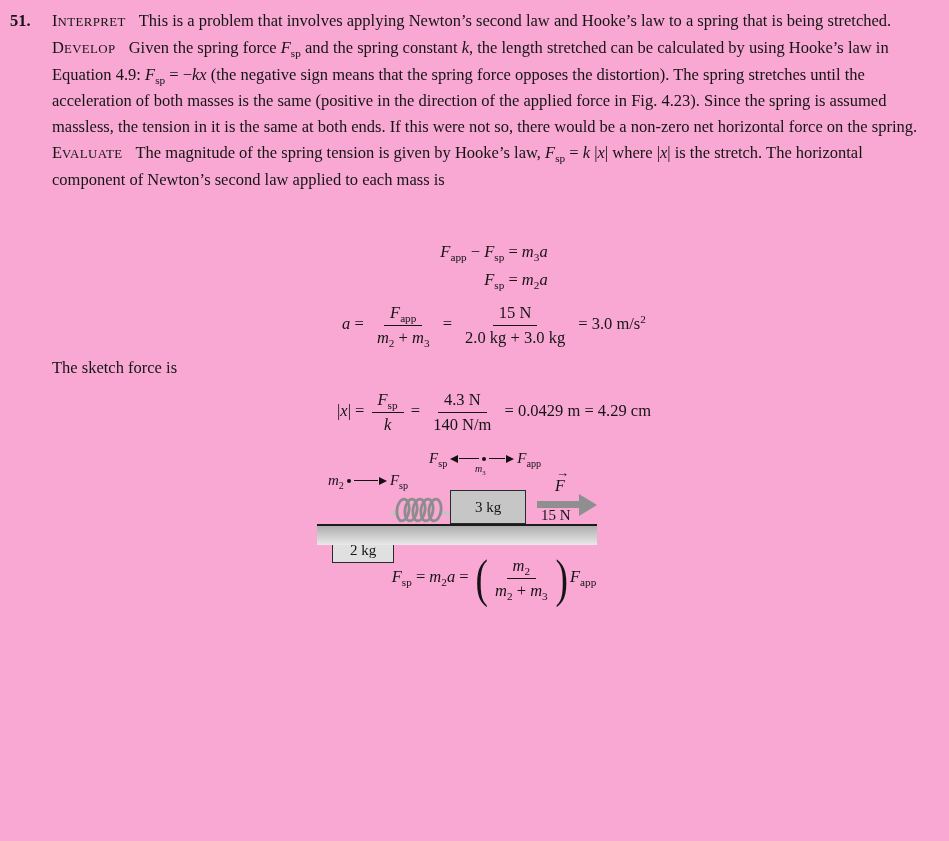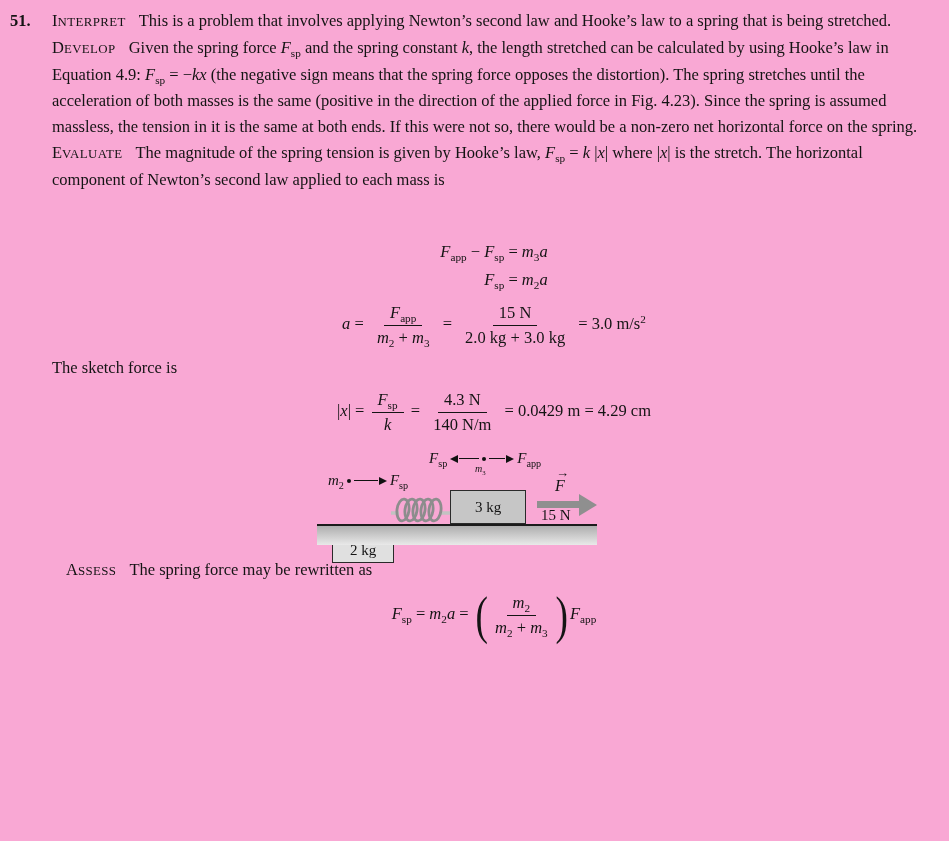--- a/index.html
+++ b/index.html
@@ -142,21 +142,20 @@
 
       <div class="applied-shaft"></div>
       <div class="applied-head"></div>
 
       <span class="vecF"><span class="varrow">→</span><span>F</span></span>
       <span class="force-value">15 N</span>
 
       <div class="ground"></div>
     </div>
 
-    <p class="para para-assess"><span class="seg-sc"><span>A</span><span class="sc-rest">SSESS</span></span><span>The spring force may be rewritten as</span></p>
 
     <div class="eq eq-frac-line">
       <span class="rich"><i>F</i><sub>sp</sub><span> = </span><i>m</i><sub>2</sub><i>a</i><span> = </span></span><span class="bigp bigp-open">(</span><span class="frac">
           <span class="num"><i>m</i><sub>2</sub></span>
           <span class="den"><i>m</i><sub>2</sub><span> + </span><i>m</i><sub>3</sub></span>
         </span><span class="bigp bigp-close">)</span><span class="rich"><i>F</i><sub>app</sub></span>
     </div>
 
   </div>
 </div>

